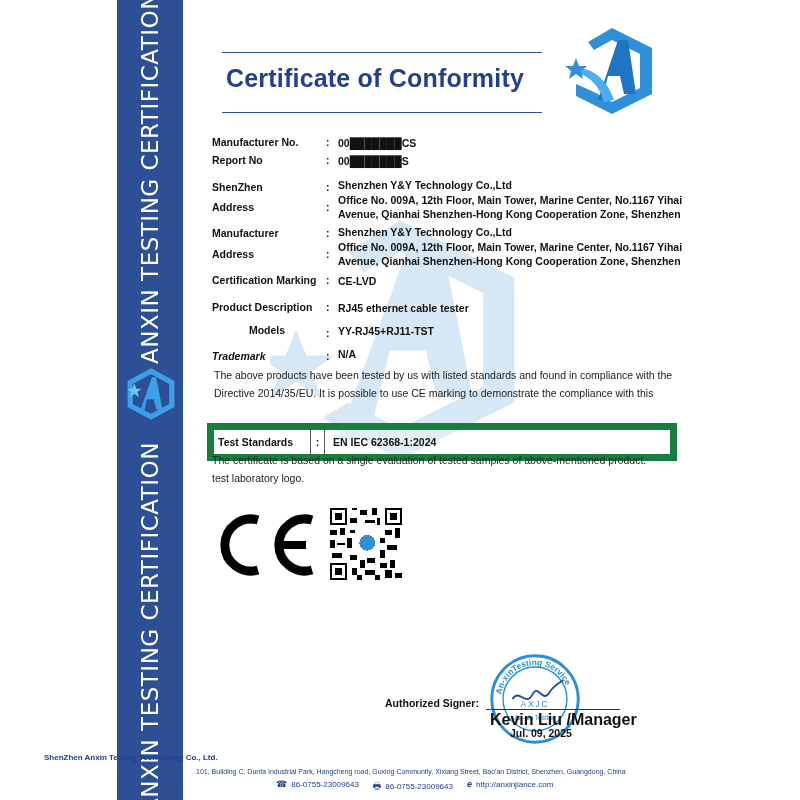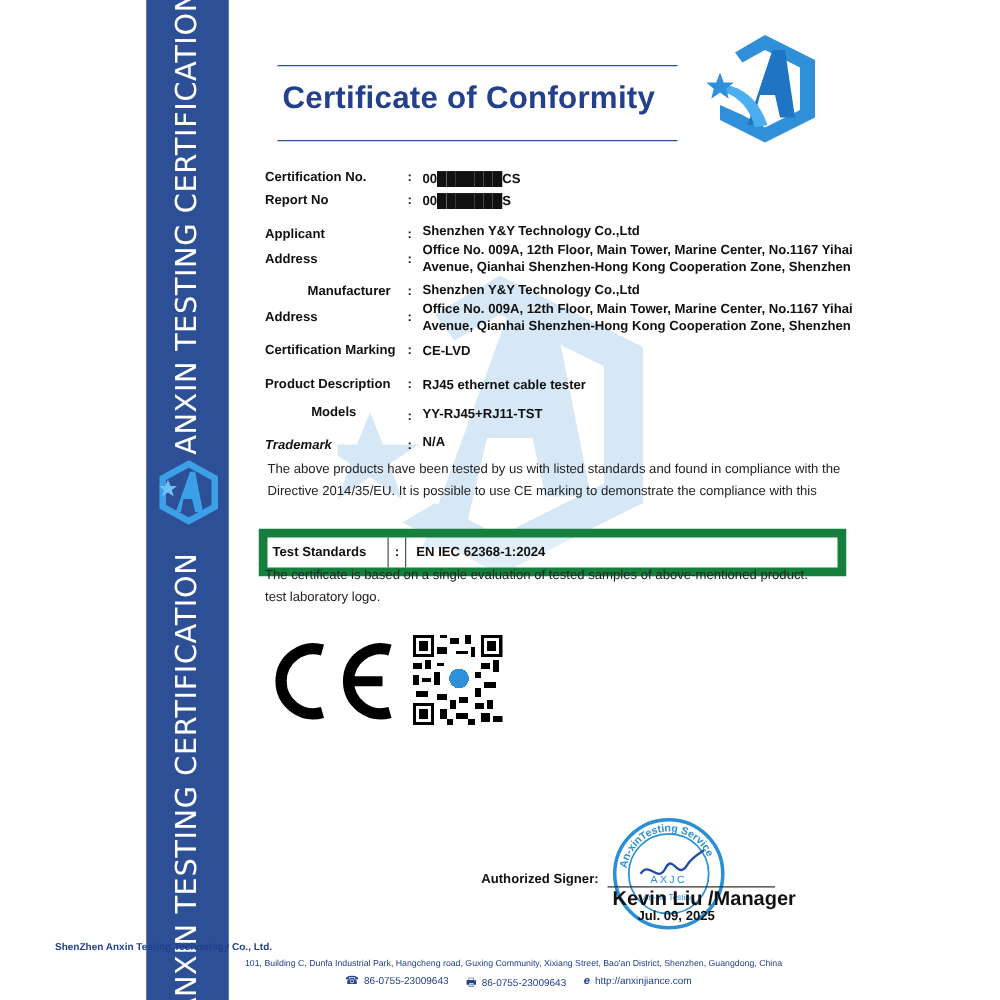--- a/index.html
+++ b/index.html
@@ -72,42 +72,42 @@
   <polygon points="16,34 19,42 27,42 21,47 23,55 16,50 9,55 11,47 5,42 13,42" fill="#2f8fd8"></polygon>
 </svg>
 
 <svg class="watermark" viewBox="0 0 100 100">
   <polygon points="50,4 94,26 94,74 50,96 20,80 30,74 50,84 82,68 82,32 50,16 36,24 30,16" fill="#4a9ad8"></polygon>
   <path d="M26,88 L54,12 L66,12 L78,72 L64,72 L60,54 L46,54 L38,88 Z" fill="#4a9ad8"></path>
   <polygon points="10,46 14,56 25,56 16,62 20,73 10,66 0,73 4,62 -5,56 6,56" fill="#4a9ad8"></polygon>
 </svg>
 
 <div class="field" style="top:136px;">
-  <span class="lbl">Certification No.</span>
+  <span class="lbl">Manufacturer No.</span>
   <span class="colon">:</span>
   <span class="val">00███████CS</span>
 </div>
 <div class="field" style="top:154px;">
   <span class="lbl">Report No</span>
   <span class="colon">:</span>
   <span class="val">00███████S</span>
 </div>
 <div class="field" style="top:178px;">
-  <span class="lbl" style="top:3px;">Applicant</span>
+  <span class="lbl" style="top:3px;">ShenZhen</span>
   <span class="colon" style="top:3px;">:</span>
   <span class="val">Shenzhen Y&amp;Y Technology Co.,Ltd</span>
 </div>
 <div class="field" style="top:193px;">
   <span class="lbl" style="top:8px;">Address</span>
   <span class="colon" style="top:8px;">:</span>
   <span class="val">Office No. 009A, 12th Floor, Main Tower, Marine Center, No.1167 Yihai</span>
   <span class="val" style="top:14px;">Avenue, Qianhai Shenzhen-Hong Kong Cooperation Zone, Shenzhen</span>
 </div>
 <div class="field" style="top:225px;">
-  <span class="lbl" style="top:2px;margin-left:34px;">Manufacturer</span>
+  <span class="lbl" style="top:2px;">Manufacturer</span>
   <span class="colon" style="top:2px;">:</span>
   <span class="val">Shenzhen Y&amp;Y Technology Co.,Ltd</span>
 </div>
 <div class="field" style="top:240px;">
   <span class="lbl" style="top:8px;">Address</span>
   <span class="colon" style="top:8px;">:</span>
   <span class="val">Office No. 009A, 12th Floor, Main Tower, Marine Center, No.1167 Yihai</span>
   <span class="val" style="top:14px;">Avenue, Qianhai Shenzhen-Hong Kong Cooperation Zone, Shenzhen</span>
 </div>
 <div class="field" style="top:274px;">

